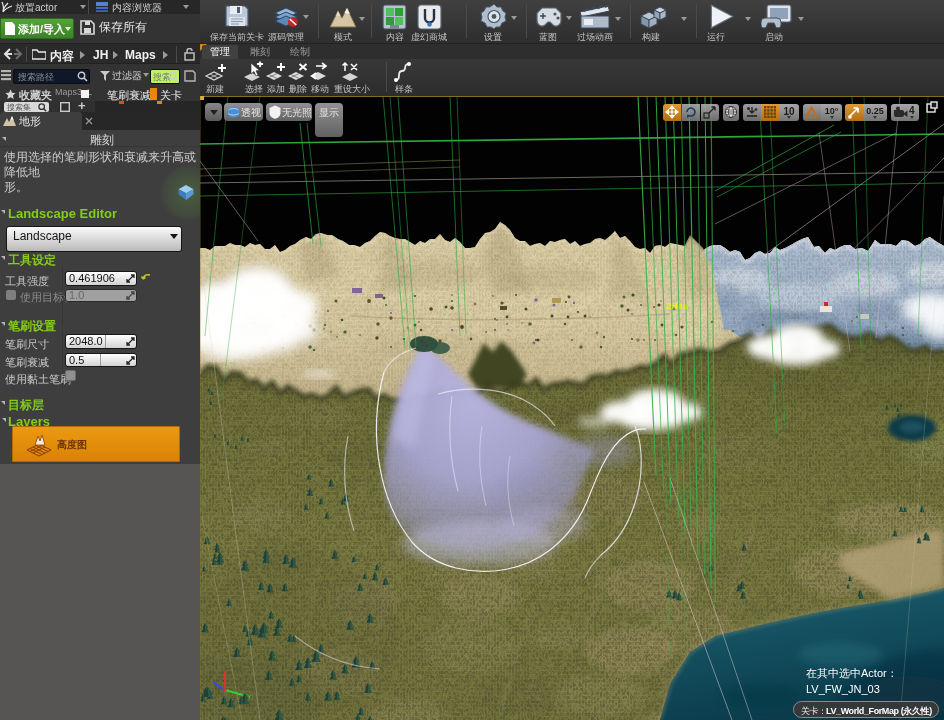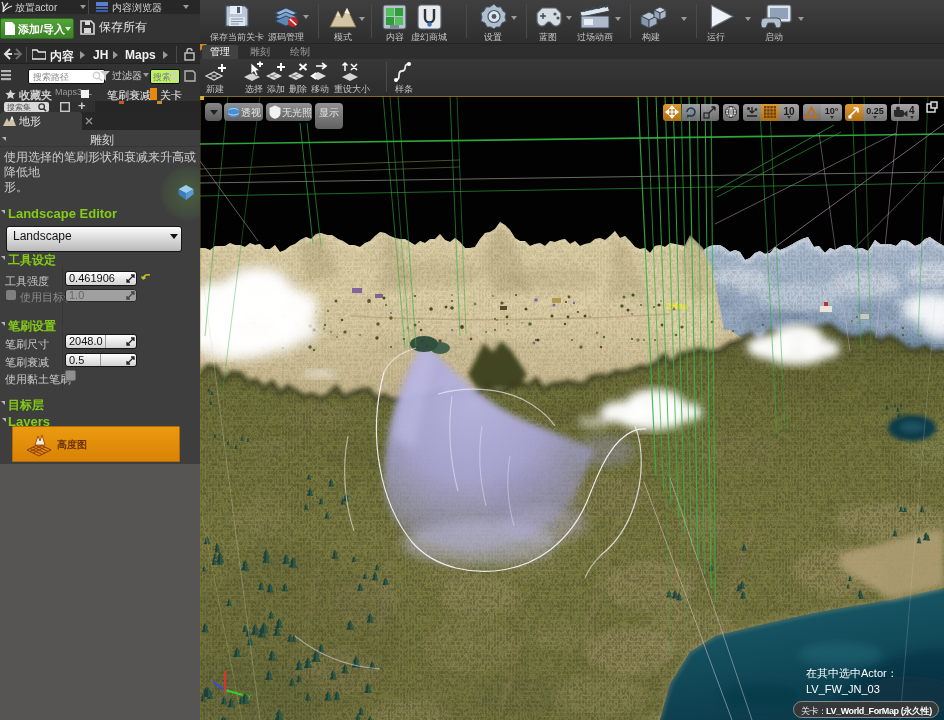--- a/index.html
+++ b/index.html
@@ -71,21 +71,21 @@
           <path d="M3 5 V3 a2.5 2.5 0 0 1 5 0" fill="none" stroke="#bdbdbd" stroke-width="1.5"></path>
         </svg>
   </div>
 
   <div class="a" style="left:0;top:64px;width:200px;height:24px;background:#333333">
     <svg class="a" style="left:1px;top:6px" width="10" height="12" viewBox="0 0 10 12">
           <rect x="0" y="0" width="10" height="2.2" fill="#b5b5b5"></rect>
           <rect x="0" y="4" width="10" height="2.2" fill="#b5b5b5"></rect>
           <rect x="0" y="8" width="10" height="2.2" fill="#b5b5b5"></rect>
         </svg>
-    <div class="a" style="left:28px;top:5px;width:77px;height:15px;background:#ffffff;border:1px solid #0d0d0d;border-radius:2px">
+    <div class="a" style="left:13px;top:5px;width:77px;height:15px;background:#0f172a;border:1px solid #0d0d0d;border-radius:2px">
       <span class="a" style="left:4px;top:1px;color:#8a8a8a;font-size:9px">搜索路径</span>
       <svg class="a" style="left:63px;top:1px" width="11" height="11" viewBox="0 0 11 11">
             <circle cx="4.5" cy="4.5" r="3.2" fill="none" stroke="#cfcfcf" stroke-width="1.4"></circle>
             <path d="M7 7 L10 10" stroke="#cfcfcf" stroke-width="1.6"></path>
           </svg>
     </div>
     <svg class="a" style="left:100px;top:7px" width="10" height="10" viewBox="0 0 10 10">
           <path d="M0 0 h10 l-4 4 v6 l-2 -2 v-4 z" fill="#c9c9c9"></path>
         </svg>
     <span class="a" style="left:112px;top:5px;color:#cfcfcf;font-size:10px">过滤器</span>
@@ -975,21 +975,21 @@
           <path d="M1.5 4 C4 2 9 2 11.5 4 M1 7.5 C4 9.5 9 9.5 12 7.5" stroke="#bcd8f0" stroke-width="1" fill="none"></path>
         </svg>
   <span class="a" style="left:17px;top:3px;color:#e4e4e4;font-size:10px">透视</span>
 </div>
 <div class="a" style="left:66px;top:7px;width:46px;height:18px;background:linear-gradient(rgba(178,178,178,0.82),rgba(118,118,118,0.82));border-radius:4px">
   <svg class="a" style="left:3px;top:2px" width="12" height="14" viewBox="0 0 12 14">
           <path d="M6 0.5 L11.5 3 V8 C11.5 11 9 13 6 13.7 C3 13 0.5 11 0.5 8 V3 z" fill="#f2f2f2"></path>
         </svg>
   <span class="a" style="left:16px;top:3px;color:#e4e4e4;font-size:10px">无光照</span>
 </div>
-<div class="a" style="left:115px;top:7px;width:28px;height:26px;background:linear-gradient(rgba(178,178,178,0.82),rgba(118,118,118,0.82));border-radius:4px">
+<div class="a" style="left:115px;top:7px;width:28px;height:34px;background:linear-gradient(rgba(178,178,178,0.82),rgba(118,118,118,0.82));border-radius:4px">
   <span class="a" style="left:4px;top:3px;color:#e4e4e4;font-size:10px">显示</span>
 </div>
 
 <div class="a" style="left:463px;top:8px;width:18px;height:17px;background:linear-gradient(#e09a35,#b06f14);border-radius:3px 0 0 3px">
   <svg class="a" style="left:2px;top:1px" width="14" height="14" viewBox="0 0 14 14">
           <path d="M7 1 L9 3.5 H5 z M7 13 L5 10.5 H9 z M1 7 L3.5 5 V9 z M13 7 L10.5 5 V9 z M7 3 V11 M3 7 H11" stroke="#fff" stroke-width="1.2" fill="#fff"></path>
         </svg>
 </div>
 <div class="a" style="left:482px;top:8px;width:18px;height:17px;background:linear-gradient(rgba(175,175,175,0.9),rgba(120,120,120,0.9))">
   <svg class="a" style="left:2px;top:1px" width="14" height="14" viewBox="0 0 14 14">

